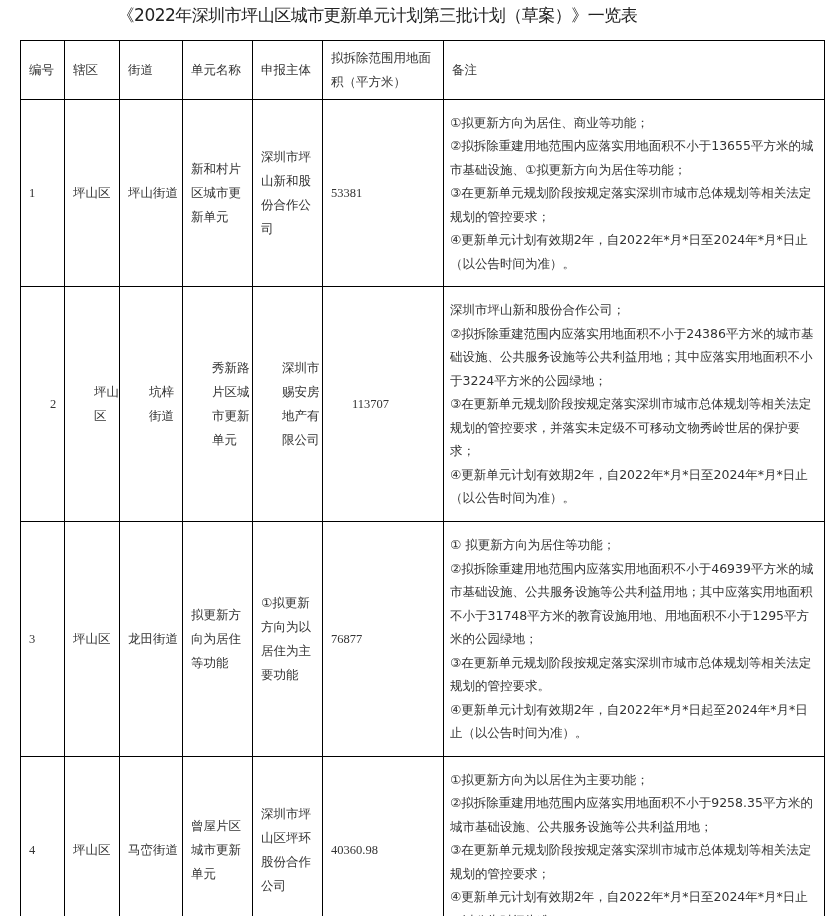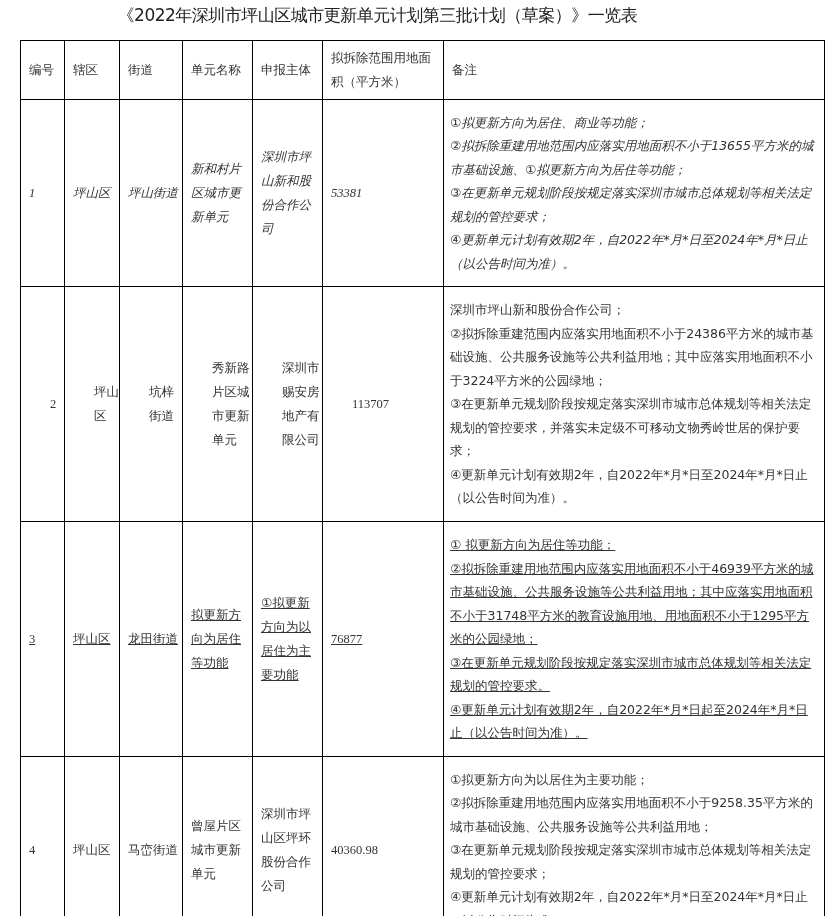--- a/index.html
+++ b/index.html
@@ -22,23 +22,23 @@
       border: 1px solid #000000;
       padding: 0 0 0 8px;
       font-size: 12.5px; font-weight: normal;
       line-height: 24px; text-align: left; vertical-align: middle;
       word-break: break-all; color: #333333;
     }
     table.plan th { height: 58px; }
     .num { font-family: "Liberation Serif", "DejaVu Serif", serif; font-size: 13px; }
     .remarks { padding: 4px 6px 4px 6px !important; }
     .remarks div { line-height: 23.5px; }
-    tr.r1 td { height: 178px; font-style: italic; }
+    tr.r1 td { height: 178px; }
     tr.r2 td { height: 226px; padding-left: 29px; }
-    tr.r3 td { height: 226px; text-decoration: underline; }
+    tr.r3 td { height: 226px; }
     tr.r4 td { height: 178px; }
   </style>
 </head>
 <body>
 
 <div class="title">《2022年深圳市坪山区城市更新单元计划第三批计划（草案）》一览表</div>
 
 <table class="plan">
   <colgroup>
     <col style="width:44px">

